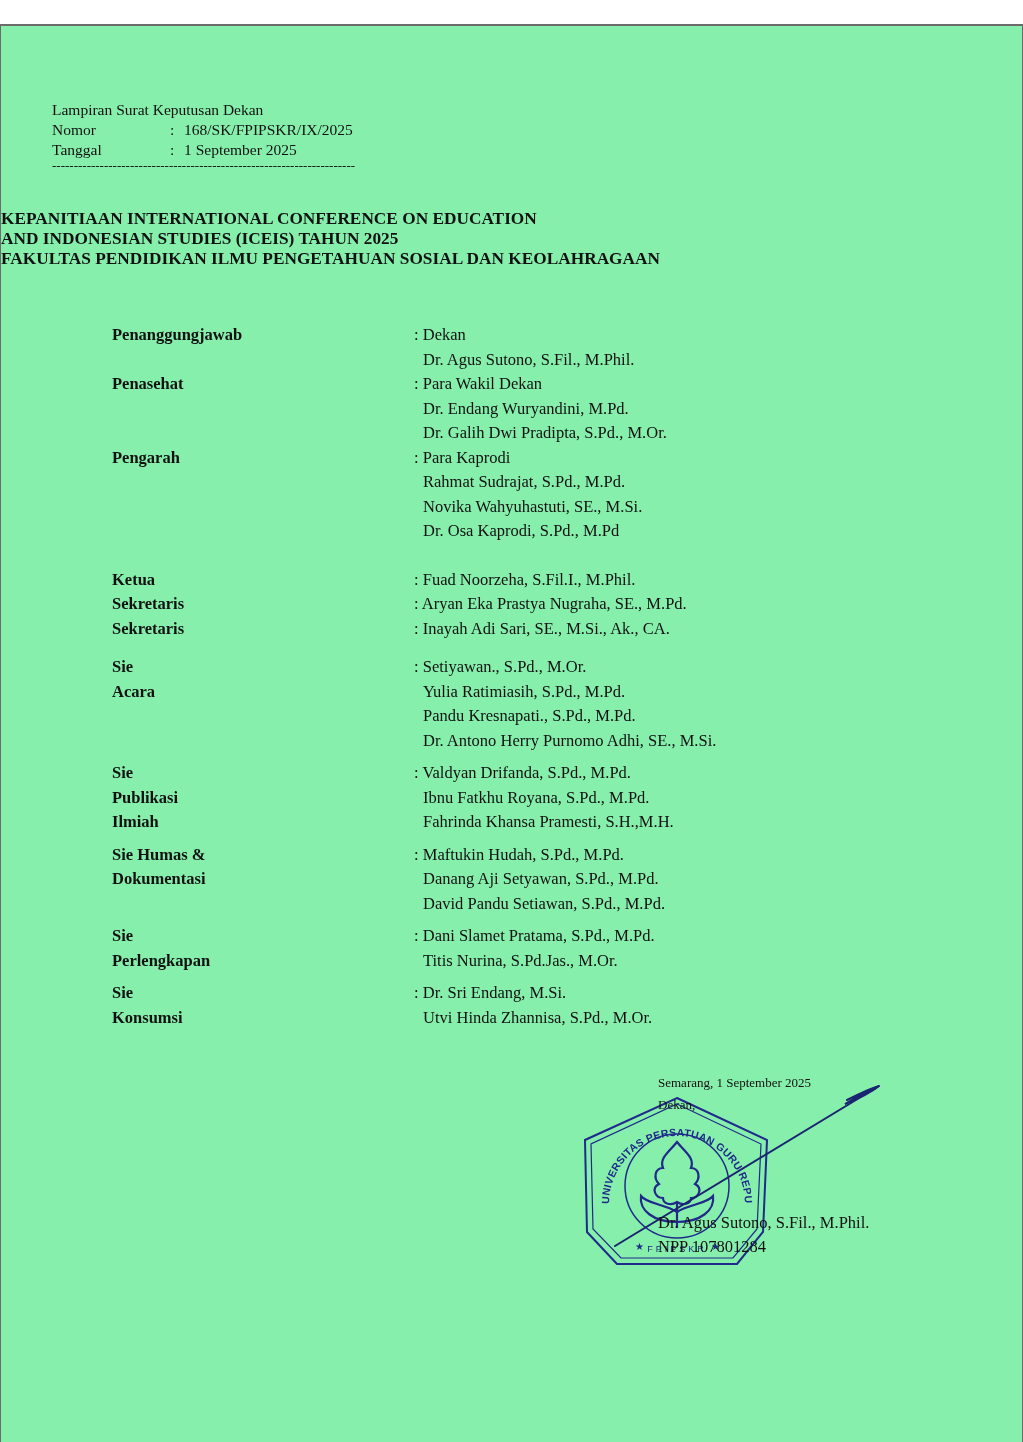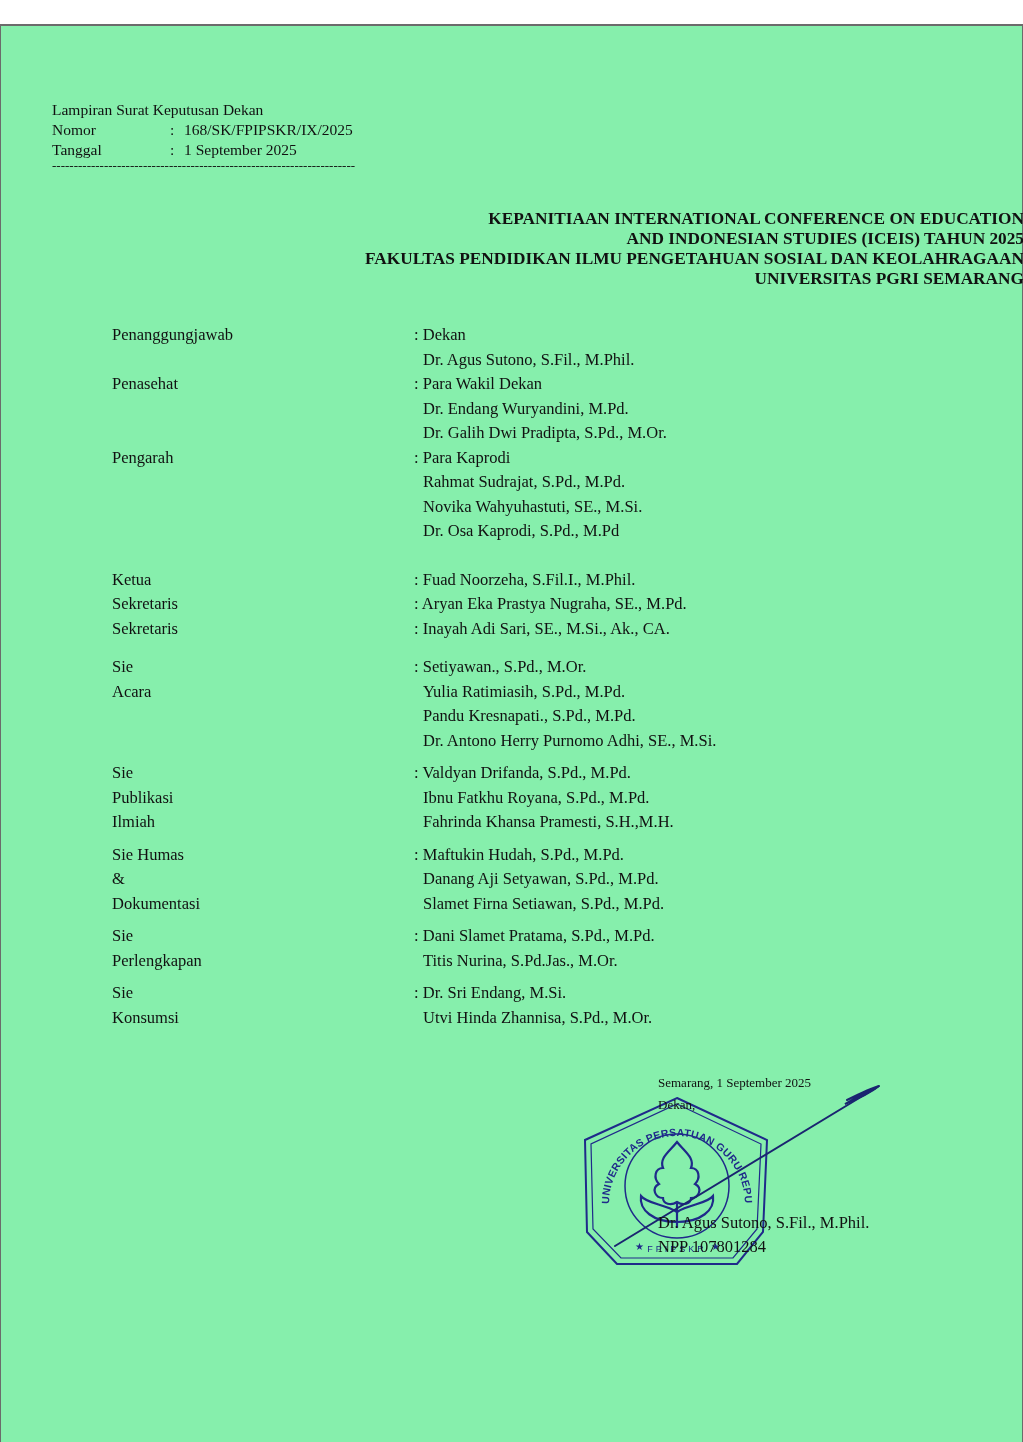--- a/index.html
+++ b/index.html
@@ -8,25 +8,25 @@
       position: absolute; left: 0; top: 0; width: 1021px; height: 1441px;
       border-left: 1px solid #6b6b6b; border-right: 1px solid #6b6b6b; border-top: 2px solid #6b6b6b;
       background: #86efac;
       font-family: "Liberation Serif", serif; color: #111; margin-top: 24px;
     }
     .hdr { position: absolute; left: 51px; top: 74px; font-size: 15.5px; line-height: 20px; }
     .hdr .row { display: flex; }
     .hdr .lbl { width: 118px; }
     .hdr .sep { width: 14px; }
     .hdr .dash { font-size: 13px; letter-spacing: 0; margin-top: -4px; white-space: nowrap; overflow: hidden; width: 348px; }
-    .title { position: absolute; left: 0; width: 1023px; top: 183px; text-align: right;
+    .title { position: absolute; left: 0; width: 1023px; top: 183px; text-align: left;
       font-weight: bold; font-size: 17.3px; line-height: 20px; }
     .committee { position: absolute; left: 111px; top: 297px; font-size: 16.5px; }
     .line { position: relative; height: 24.5px; line-height: 24.5px; }
-    .role { position: absolute; left: 0; font-weight: normal; }
+    .role { position: absolute; left: 0; font-weight: bold; }
     .val { position: absolute; left: 302px; white-space: nowrap; }
     .val.indent { left: 311px; }
     .b { font-weight: normal; }
     .gap-sm { height: 8px; }
     .gap-md { height: 14px; }
     .gap-lg { height: 24px; }
     .sign { position: absolute; left: 657px; top: 1046px; font-size: 13px; line-height: 22px; }
     .sign2 { position: absolute; left: 657px; top: 1185px; font-size: 16.5px; line-height: 24px; }
     .stamp { position: absolute; left: 576px; top: 1066px; width: 200px; height: 178px; }
     .scribble { position: absolute; left: 600px; top: 1050px; width: 290px; height: 180px; }
@@ -48,21 +48,20 @@
       <span class="sep">:</span>
       <span>1 September 2025</span>
     </div>
     <div class="dash">----------------------------------------------------------------------</div>
   </div>
 
   <div class="title">
     <div>KEPANITIAAN INTERNATIONAL CONFERENCE ON EDUCATION</div>
     <div>AND INDONESIAN STUDIES (ICEIS) TAHUN 2025</div>
     <div>FAKULTAS PENDIDIKAN ILMU PENGETAHUAN SOSIAL DAN KEOLAHRAGAAN</div>
-    <div>UNIVERSITAS PGRI SEMARANG</div>
   </div>
 
   <div class="committee">
 
     <div class="line">
       <span class="role">Penanggungjawab</span>
       <span class="val"><span>:</span> <span class="b">Dekan</span></span>
     </div>
     <div class="line">
         <span class="val indent">Dr. Agus Sutono, S.Fil., M.Phil.</span>
@@ -142,21 +141,21 @@
     <div class="gap-sm"></div>
 
     <div class="line">
       <span class="role">Sie Humas &amp; Dokumentasi</span>
       <span class="val"><span>:</span> <span>Maftukin Hudah, S.Pd., M.Pd.</span></span>
     </div>
     <div class="line">
         <span class="val indent">Danang Aji Setyawan, S.Pd., M.Pd.</span>
       </div>
     <div class="line">
-        <span class="val indent">Slamet Firna Setiawan, S.Pd., M.Pd.</span>
+        <span class="val indent">David Pandu Setiawan, S.Pd., M.Pd.</span>
       </div>
 
     <div class="gap-sm"></div>
 
     <div class="line">
       <span class="role">Sie Perlengkapan</span>
       <span class="val"><span>:</span> <span>Dani Slamet Pratama, S.Pd., M.Pd.</span></span>
     </div>
     <div class="line">
         <span class="val indent">Titis Nurina, S.Pd.Jas., M.Or.</span>

